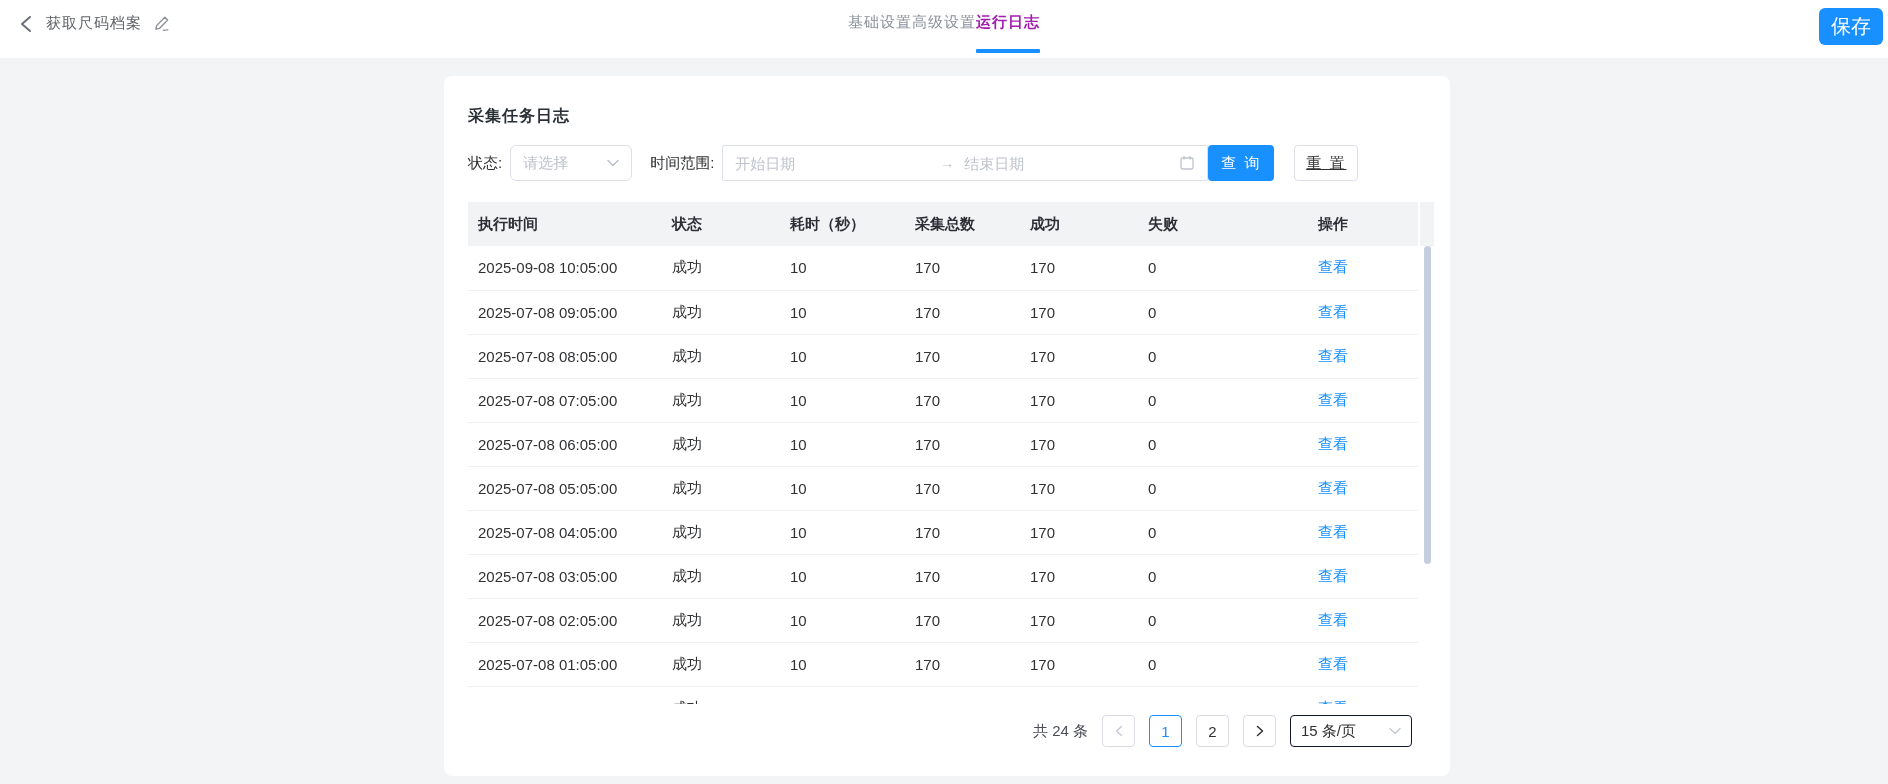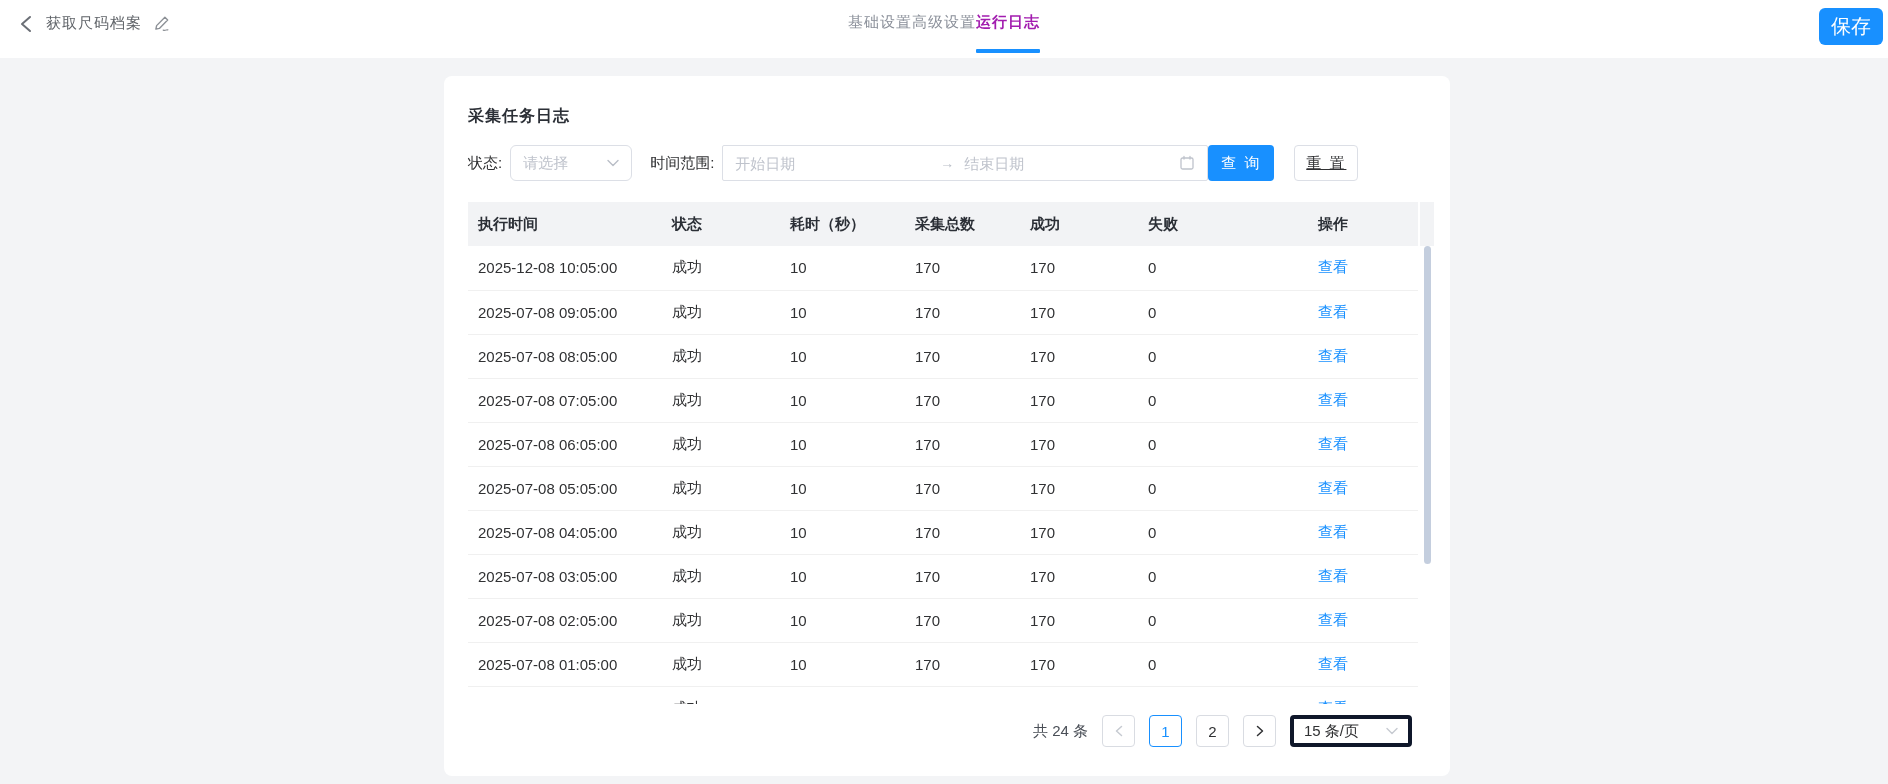--- a/index.html
+++ b/index.html
@@ -118,21 +118,21 @@
     cursor:pointer; font-size:15px; color:#303133; font-family:inherit;
   }
   .pg-btn.disabled { color:#c6cad1; cursor:default; }
   .pg-pages { display:flex; gap:14px; }
   .pg-pages .page-btn {
     min-width:33px; height:32px; border:1px solid #d9dce2; border-radius:4px;
     background:#fff; cursor:pointer; font-size:15px; color:#303133; font-family:inherit;
   }
   .pg-pages .page-btn.active { border-color:var(--accent); color:var(--accent); }
   .pagesize-select {
-    height:32px; min-width:122px; border:4px solid #0f172a; border-radius:4px;
+    height:32px; min-width:122px; border:1px solid #0f172a; border-radius:4px;
     background:#fff; display:flex; align-items:center; justify-content:space-between;
     padding:0 10px; cursor:pointer; gap:10px;
   }
   .pagesize-select .val { color:#303133; font-size:15px; }
 
   .icon { display:inline-flex; align-items:center; justify-content:center; }
 </style>
 </head>
 <body>
 
@@ -233,21 +233,21 @@
           <col style="width:194px">
             <col style="width:118px">
             <col style="width:125px">
           <col style="width:115px">
             <col style="width:118px">
             <col style="width:170px">
             <col style="width:110px">
         </colgroup>
         <tbody>
             <tr>
-              <td>2025-12-08 10:05:00</td>
+              <td>2025-09-08 10:05:00</td>
               <td>成功</td>
               <td>10</td>
               <td>170</td>
               <td>170</td>
               <td>0</td>
               <td><a class="view-link">查看</a></td>
             </tr>
             <tr>
               <td>2025-07-08 09:05:00</td>
               <td>成功</td>

